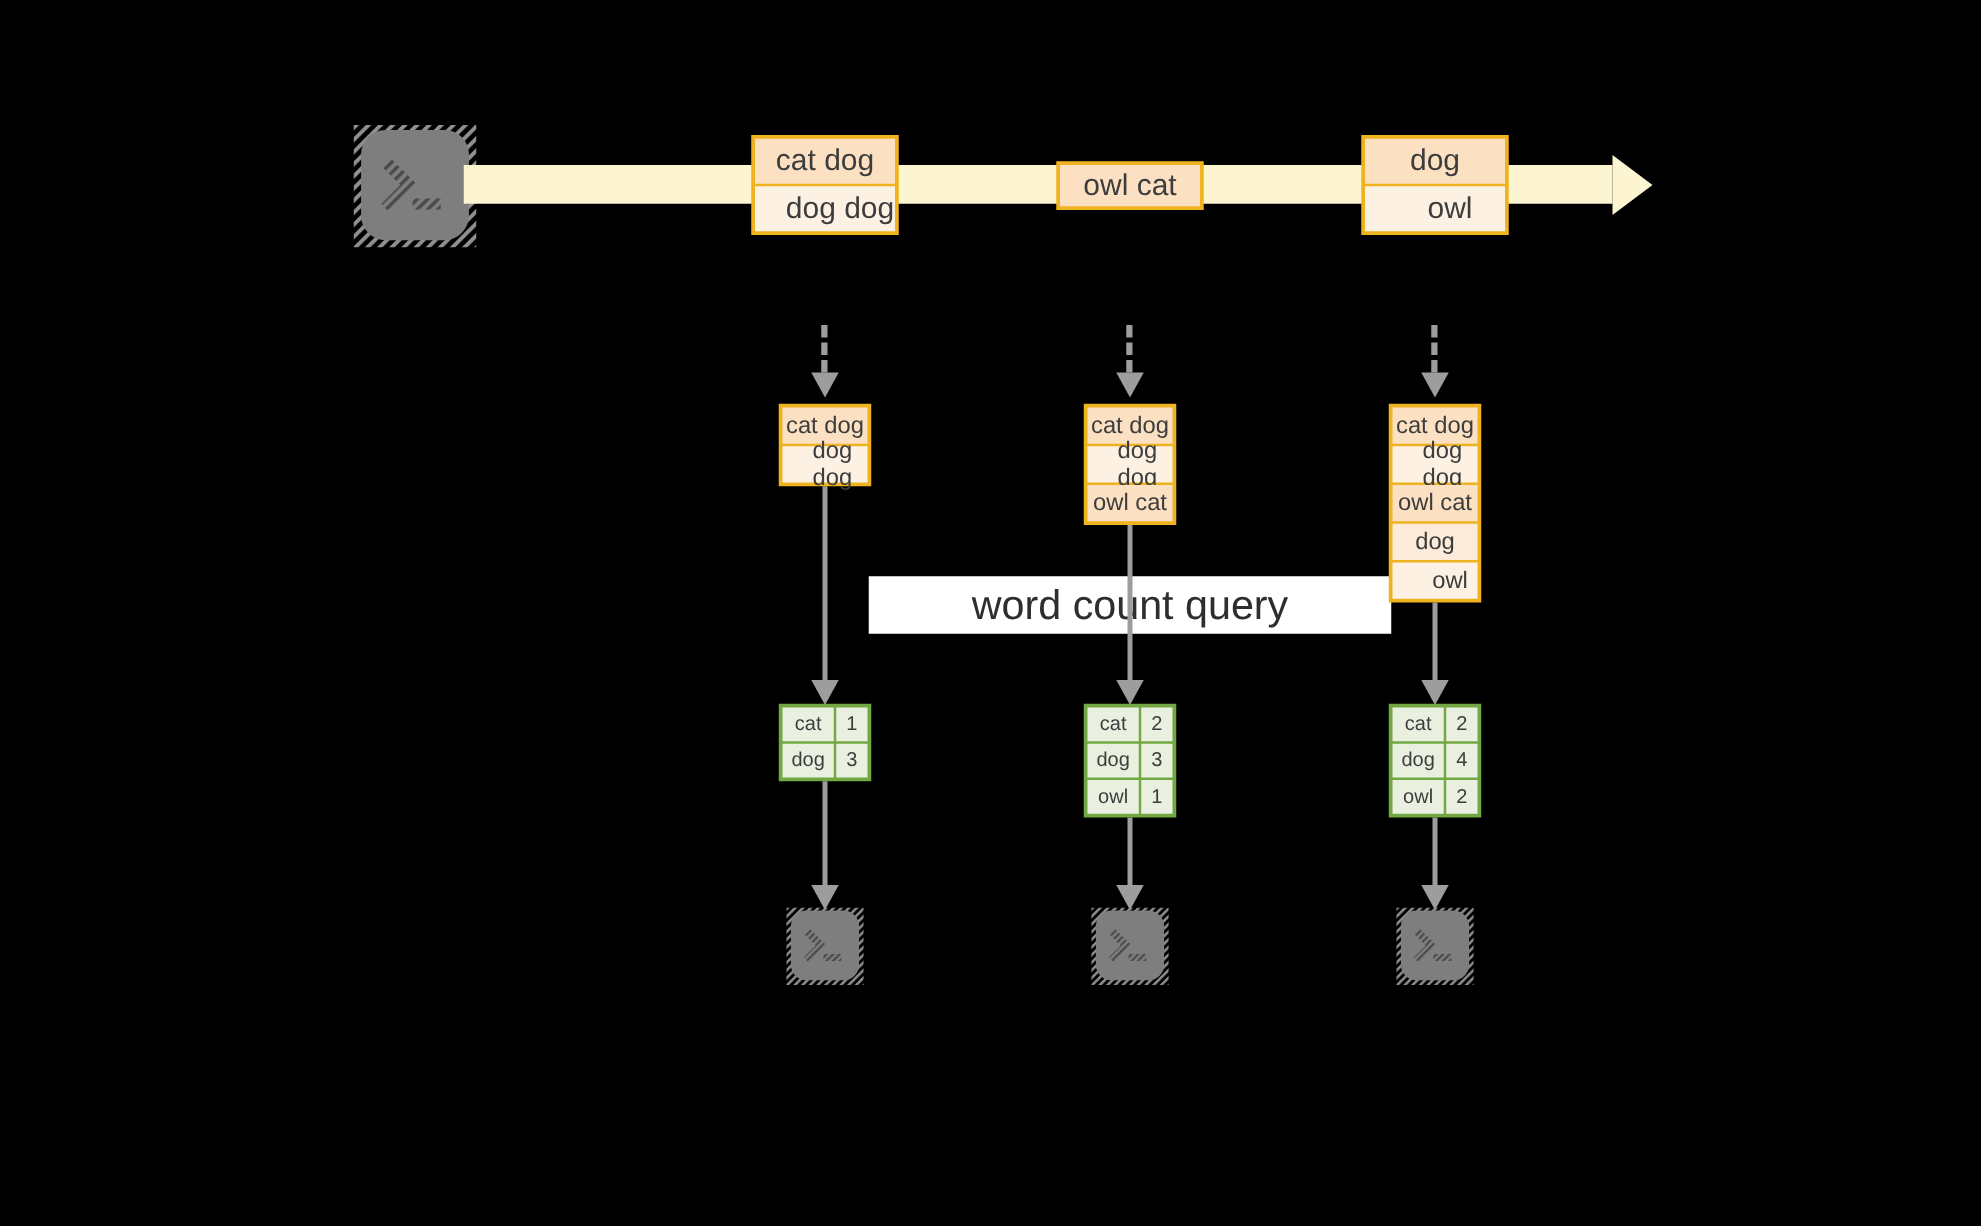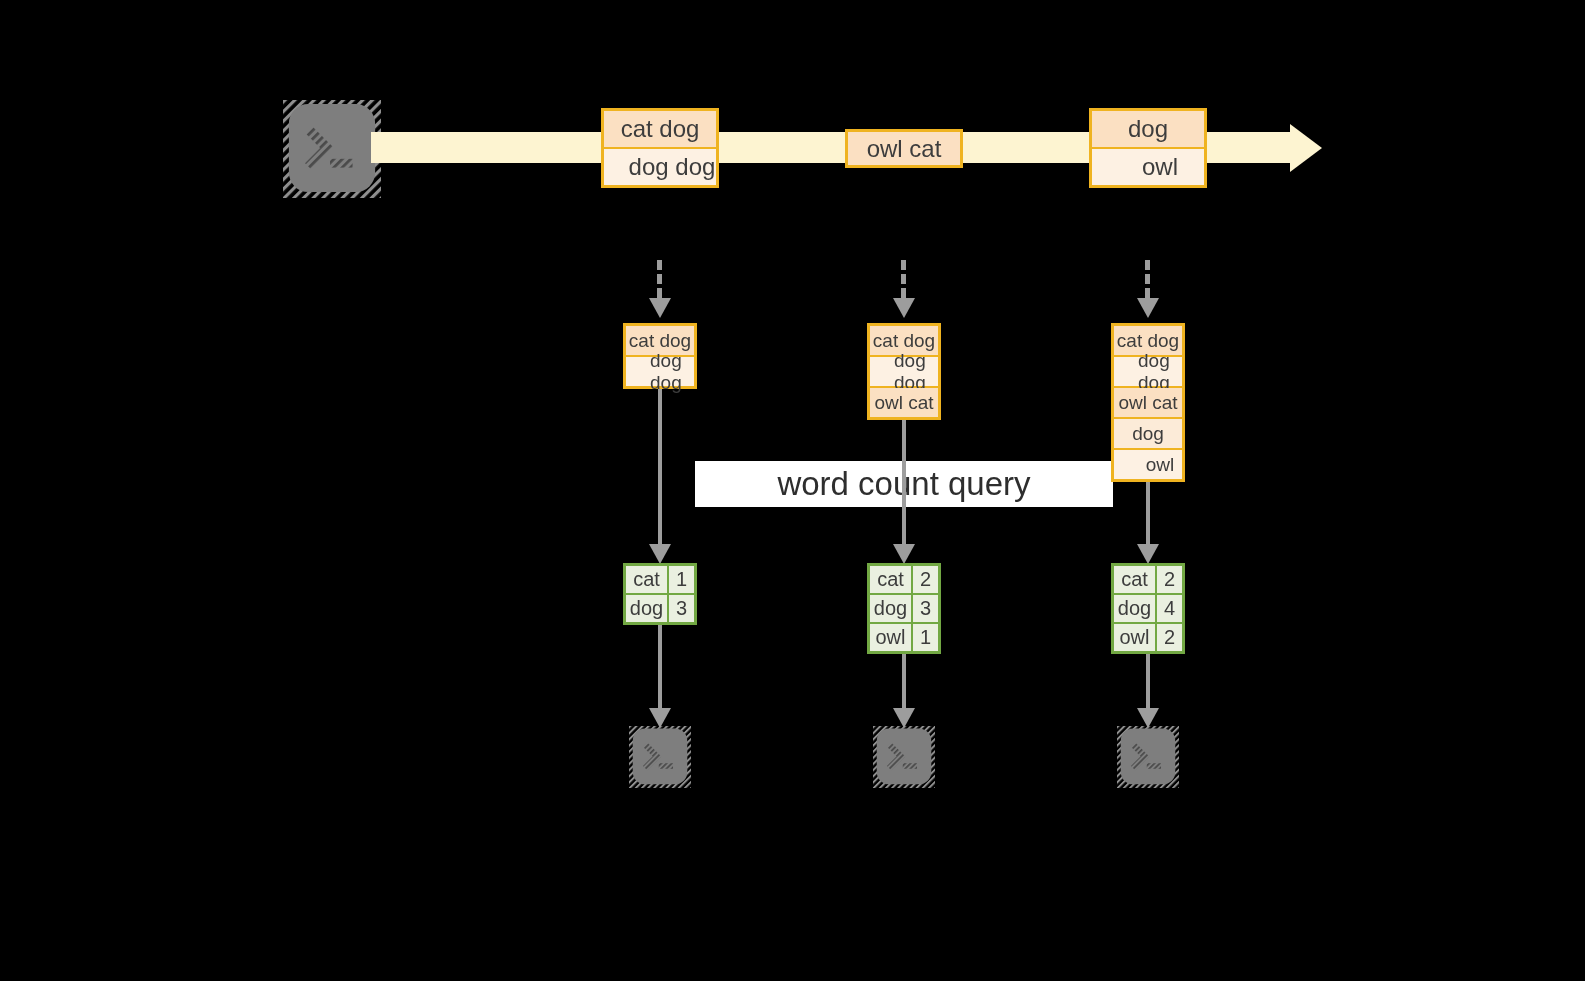--- a/index.html
+++ b/index.html
@@ -30,21 +30,21 @@
   .arrow-head{position:absolute;width:0;height:0;z-index:2;
     border-left:11px solid transparent;border-right:11px solid transparent;
     border-top:20px solid #9d9d9d;}
   
   .banner{position:absolute;left:695px;top:461px;width:418px;height:46px;background:#ffffff;
     display:flex;align-items:center;justify-content:center;font-size:33px;color:#2e2e2e;z-index:1;}
   
   .gtable{position:absolute;background:#72a843;padding:3px;display:grid;
     grid-template-columns:41px 25px;gap:2px;z-index:3;box-sizing:border-box;width:74px;}
   .gcell{height:27px;background:#eaf0e0;display:flex;align-items:center;justify-content:center;
-    font-size:20px;color:#3d3d3d;}
+    font-size:16px;color:#3d3d3d;}
 </style>
 </head>
 <body>
 
 <svg style="position:absolute;width:0;height:0" aria-hidden="true">
   <defs>
     <pattern id="hatchG" patternUnits="userSpaceOnUse" width="7" height="7" patternTransform="rotate(45)">
       <rect x="0" y="0" width="3.2" height="7" fill="#8f8f8f"></rect>
     </pattern>
     <pattern id="hatchD" patternUnits="userSpaceOnUse" width="6" height="6" patternTransform="rotate(45)">

